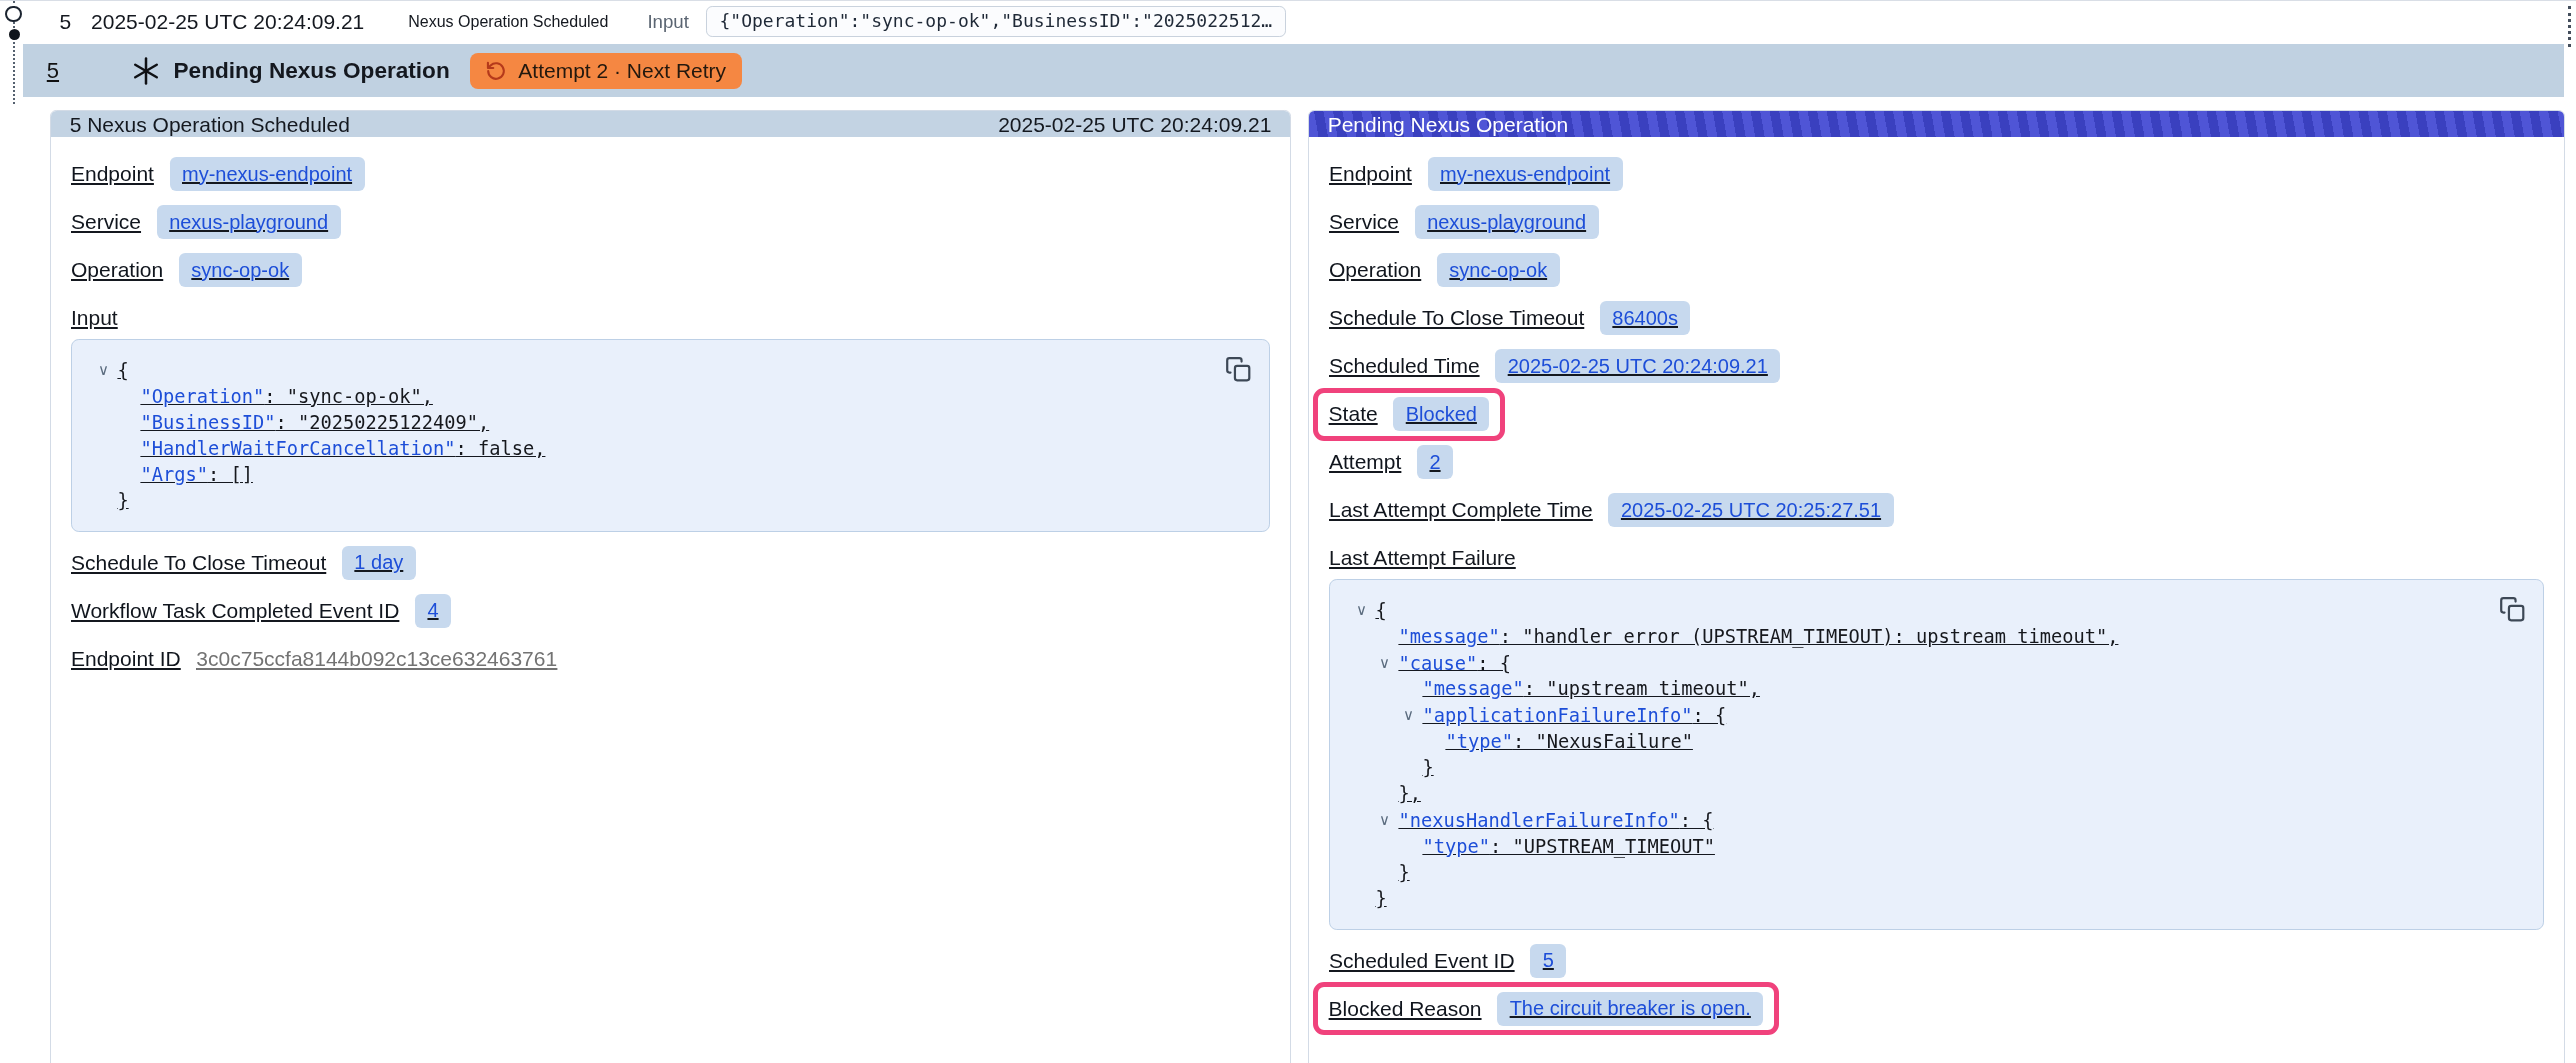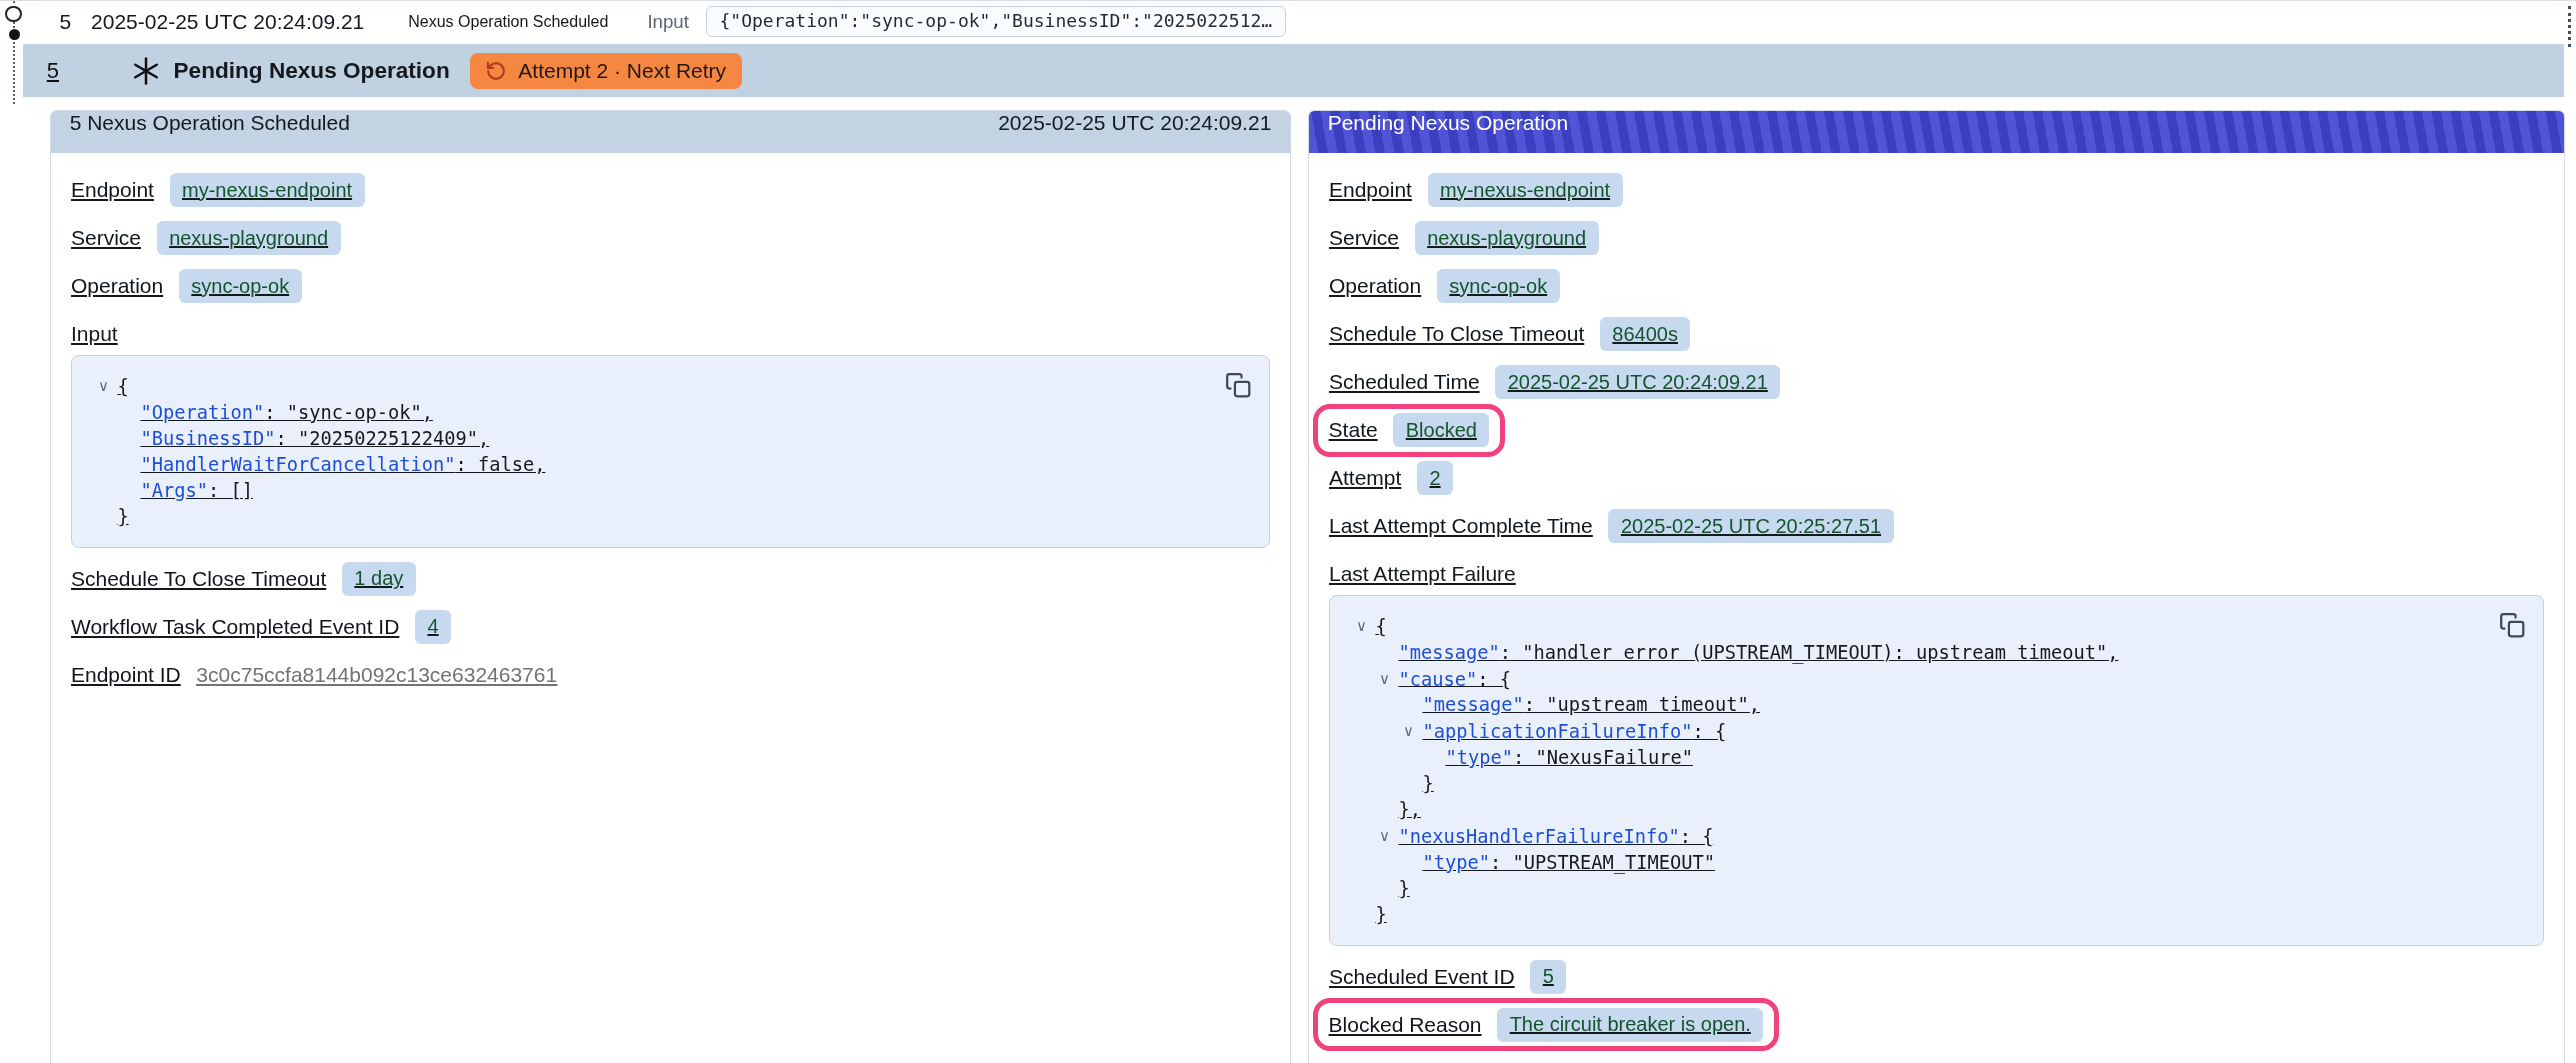--- a/index.html
+++ b/index.html
@@ -43,41 +43,41 @@
     font-size: 21px; color: #23180e;
   }
   .retry-svg { width: 22px; height: 22px; color: #b5391b; }
 
   
   .main { position: absolute; top: 109px; left: 50px; right: 11px; bottom: -6.2px; display: flex; gap: 17px; }
   .panel { border: 1.6px solid #d3dbe6; border-radius: 6.2px 6.2px 0 0; overflow: hidden; height: 100%; background: #fff; }
   .panel-left { width: 1241px; flex: none; }
   .panel-right { flex: 1; }
   .panel-header {
-    height: 42px; display: flex; align-items: flex-start; justify-content: space-between;
+    height: 26px; display: flex; align-items: flex-end; justify-content: space-between;
     padding: 0 18.7px; background: var(--panel-header, #c3d3e3); font-size: 21px; font-weight: 500;
   }
   .panel-header.pending {
     background: repeating-linear-gradient(80deg,
       var(--pending-header-b, #4f55d6) 0 9.4px,
       var(--pending-header-a, #3a40bf) 9.4px 18.7px);
     color: #ffffff;
   }
   .panel-body { padding: 6.2px 20px 20px; background: #fff; text-decoration: underline; }
 
   .field-row { margin: 14px 0; min-height: 34px; display: flex; align-items: center; }
   .field-wrap { display: inline-flex; align-items: center; gap: 15.6px; }
   .field-wrap.annotated {
-    border: 5.5px solid var(--annotation, #f0427c); border-radius: 17px;
+    border: 5.5px solid var(--annotation, #f0427c); border-radius: 11px;
     padding: 4.7px 11px; margin: -10px -16.4px;
   }
   .field-label { font-size: 21px; color: #10151d; }
   .badge {
     background: var(--badge, #c7d9ee); border-radius: 6.2px; padding: 5.5px 12.5px;
-    font-size: 20px; color: #14532d; white-space: nowrap;
+    font-size: 20px; color: #1d4ed8; white-space: nowrap;
   }
   .field-link { font-size: 21px; color: #737373; text-decoration: underline; cursor: pointer; }
   .section-label { font-size: 21px; margin: 18.7px 0 9.4px; }
 
   .code-block {
     position: relative; background: var(--code-bg, #e9f0fb);
     border: 1.6px solid var(--code-border, #bdd0e6); border-radius: 7.8px;
     padding: 17px 55px 17px 9.4px;
     font-family: "DejaVu Sans Mono", monospace; font-size: 18.7px; color: #16181d;
   }

